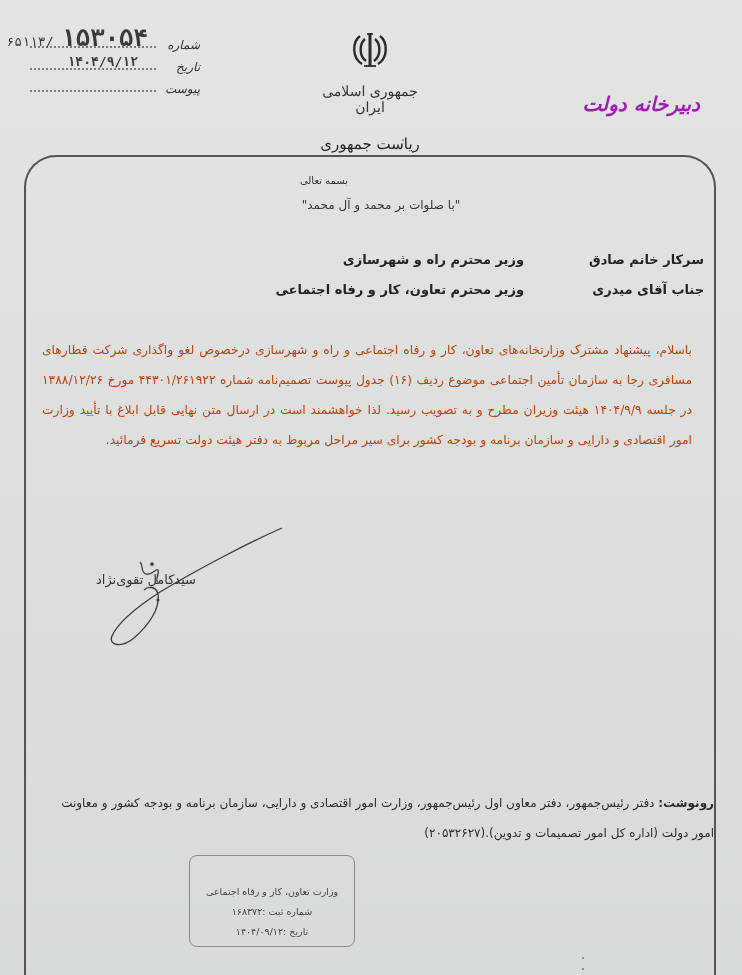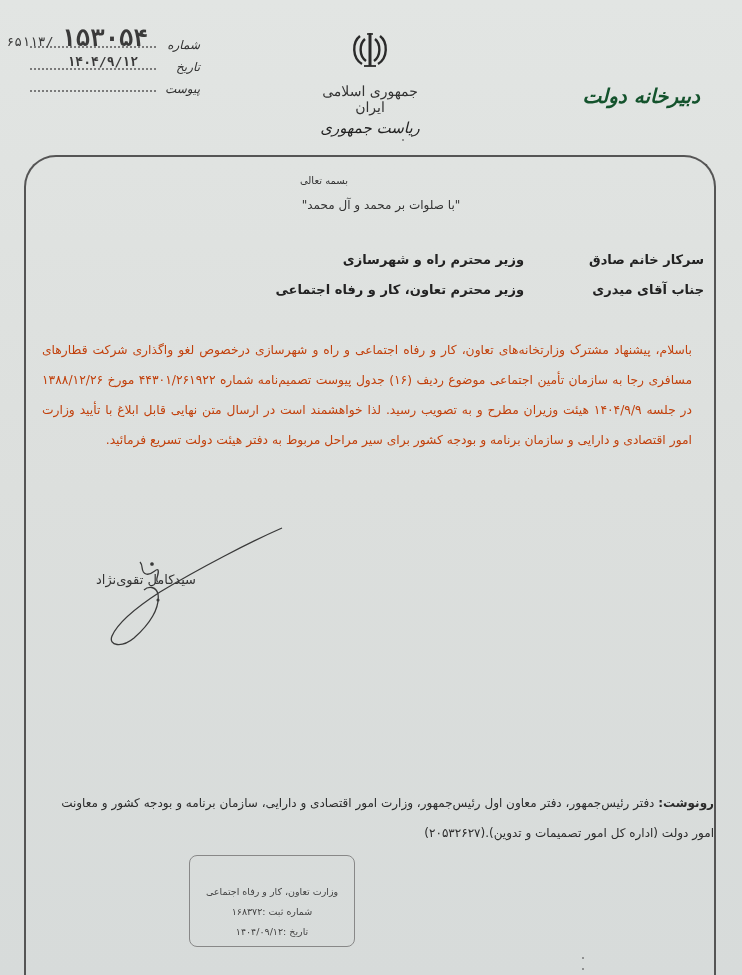--- a/index.html
+++ b/index.html
@@ -47,29 +47,29 @@
     
     .emblem {
       position: absolute; left: 320px; top: 30px; width: 100px; text-align: center;
     }
     .emblem svg { display: block; margin: 0 auto; }
     .emblem .line1 {
       font-family: "DejaVu Serif", serif; 
       font-size: 14px; color: #333; margin-top: 13px; direction: rtl;
     }
     .emblem .line2 {
-      font-family: "DejaVu Serif", serif; font-style: italic;
-      font-size: 15px; color: #222; margin-top: 4px; direction: rtl;
+      font-family: "DejaVu Serif", serif; 
+      font-size: 15px; color: #222; margin-top: 20px; direction: rtl;
     }
 
     
     .secretariat {
-      position: absolute; right: 42px; top: 84px;
+      position: absolute; right: 42px; top: 92px;
       font-family: "DejaVu Serif", serif; font-style: italic; font-weight: bold;
-      font-size: 20px; color: #14532d; direction: rtl;
+      font-size: 20px; color: #a21caf; direction: rtl;
     }
 
     
     .frame {
       position: absolute; left: 24px; top: 155px; width: 688px; height: 840px;
       border: 2px solid #555; border-bottom: none;
       border-radius: 32px 32px 0 0;
     }
 
     .bismillah {

